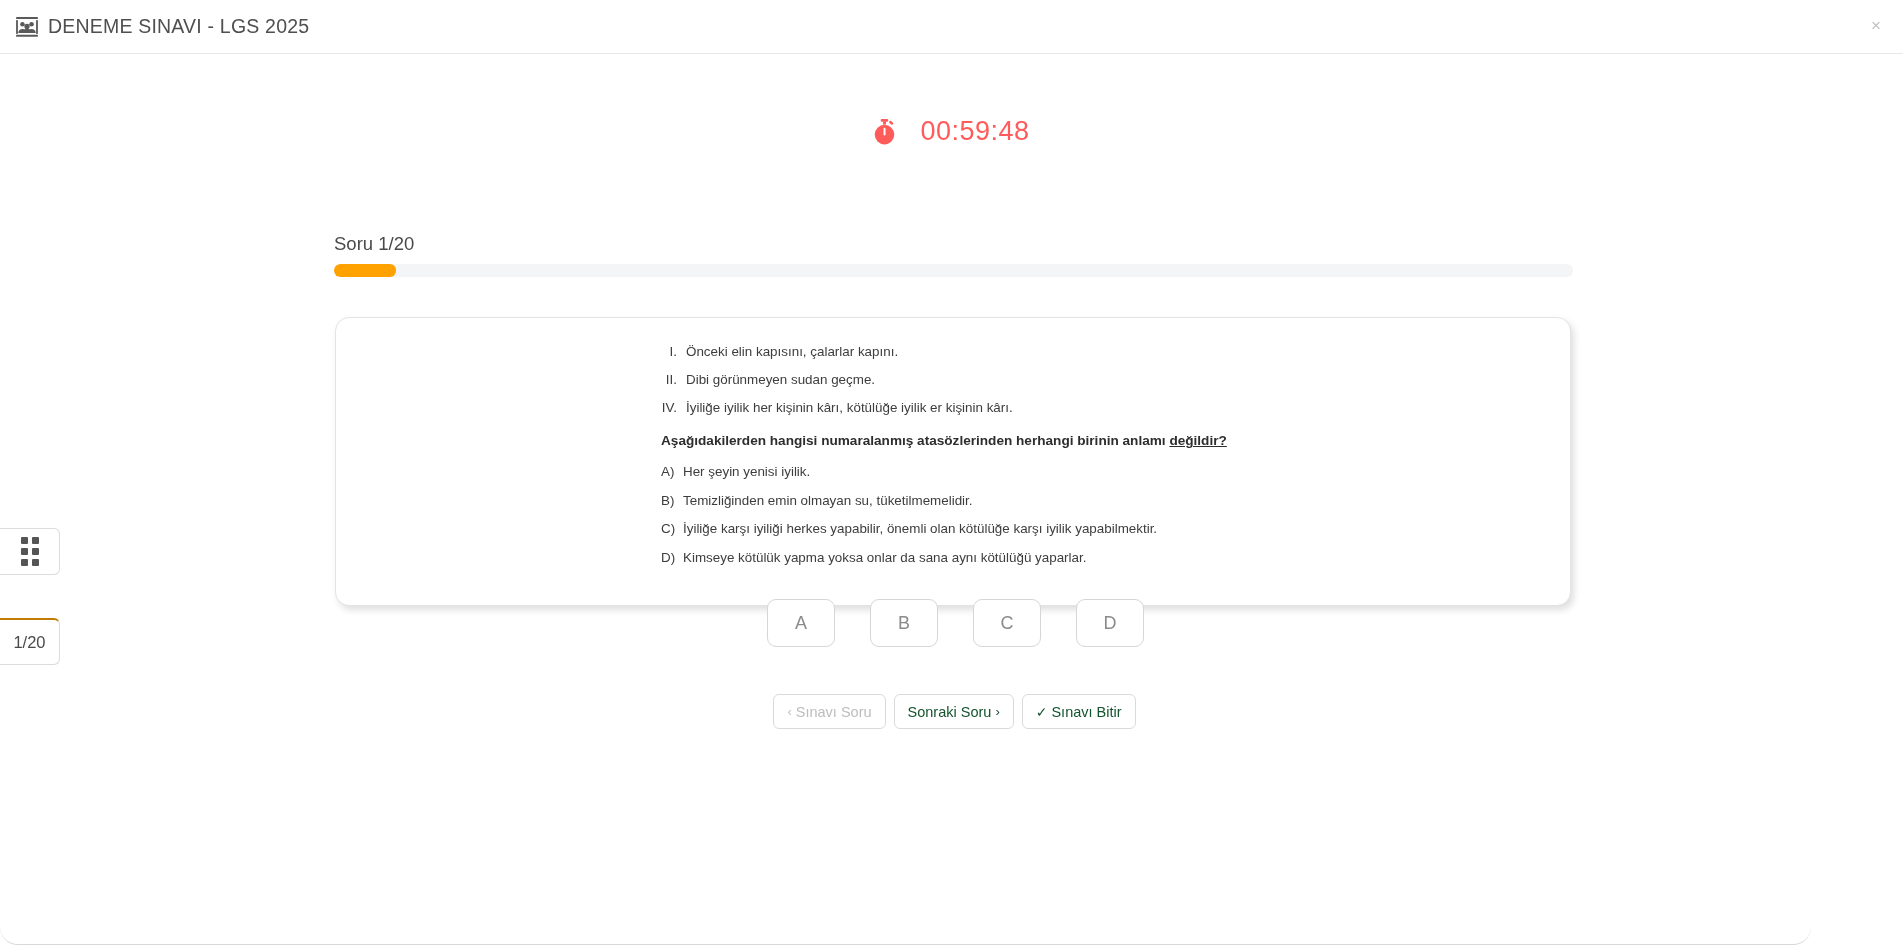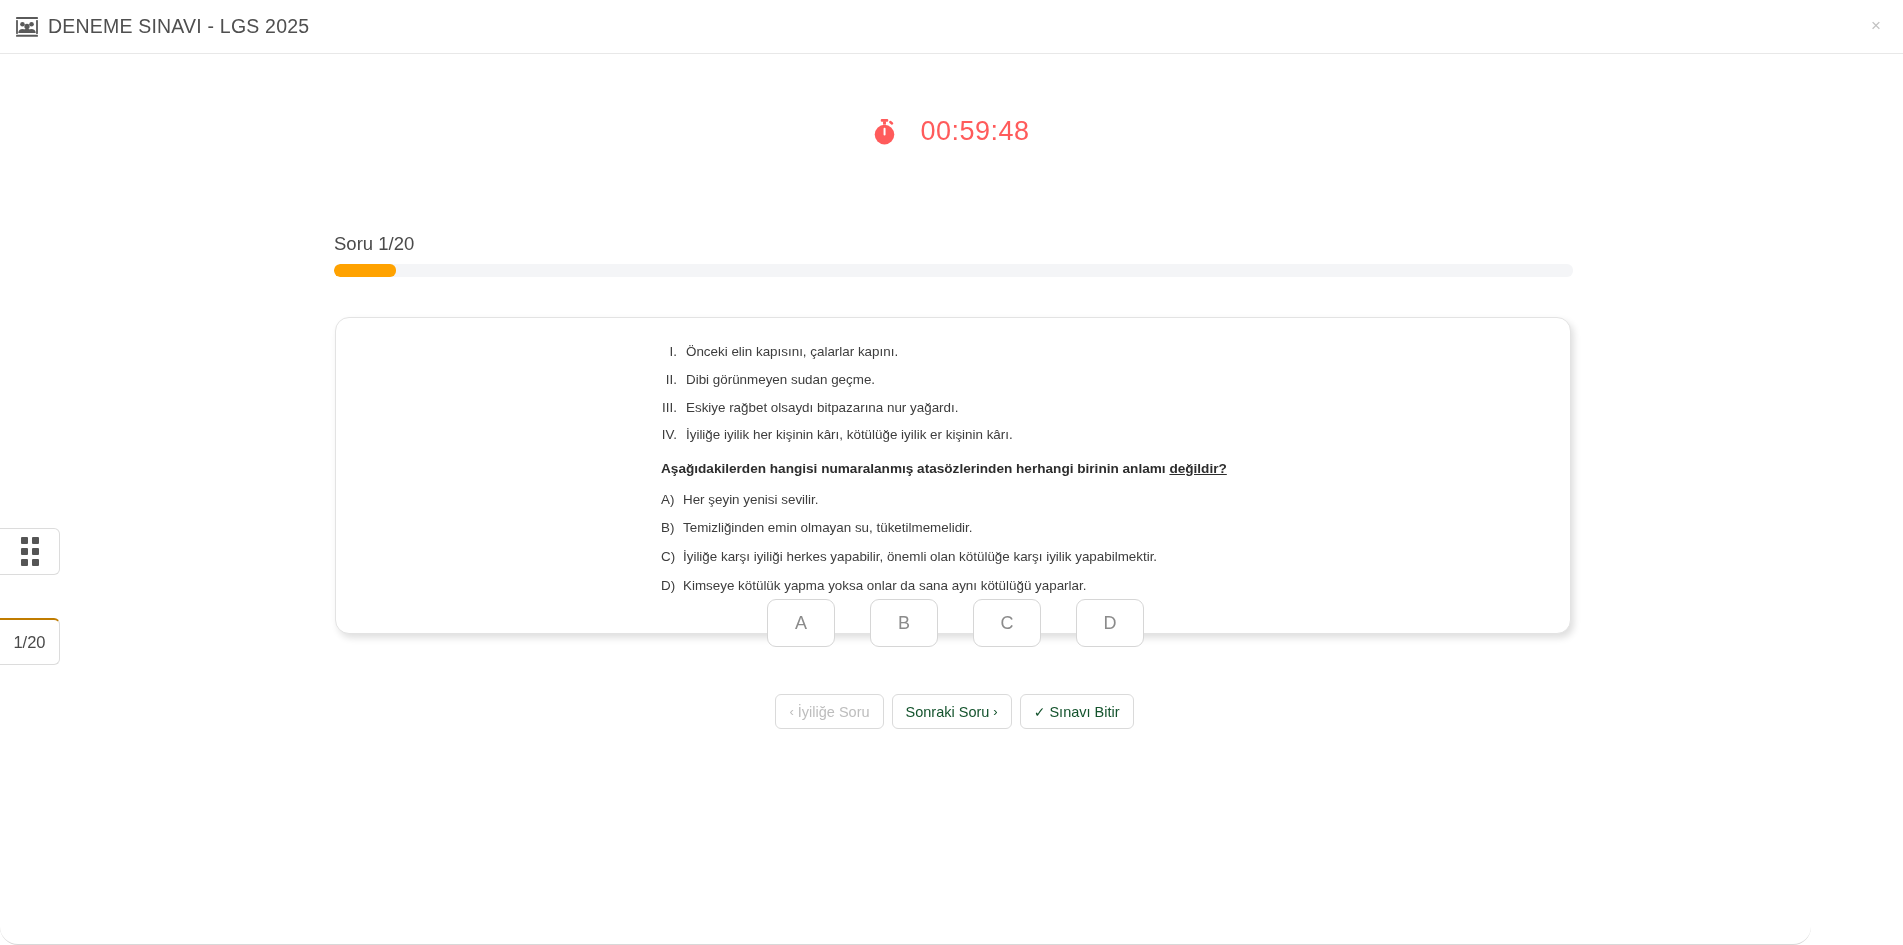--- a/index.html
+++ b/index.html
@@ -365,37 +365,33 @@
         <div class="prop-list">
           <div class="prop-row">
             <span class="prop-num">I.</span>
             <span>Önceki elin kapısını, çalarlar kapını.</span>
           </div>
           <div class="prop-row">
             <span class="prop-num">II.</span>
             <span>Dibi görünmeyen sudan geçme.</span>
           </div>
           <div class="prop-row">
-            <span class="prop-num">III.</span>
-            <span>Eskiye rağbet olsaydı bitpazarına nur yağardı.</span>
-          </div>
-          <div class="prop-row">
             <span class="prop-num">IV.</span>
             <span>İyiliğe iyilik her kişinin kârı, kötülüğe iyilik er kişinin kârı.</span>
           </div>
         </div>
 
         <div class="question-prompt">
           <span>Aşağıdakilerden hangisi numaralanmış atasözlerinden herhangi birinin anlamı </span><u>değildir?</u>
         </div>
 
         <div class="opt-list">
           <div class="opt-row">
             <span class="opt-key">A)</span>
-            <span>Her şeyin yenisi sevilir.</span>
+            <span>Her şeyin yenisi iyilik.</span>
           </div>
           <div class="opt-row">
             <span class="opt-key">B)</span>
             <span>Temizliğinden emin olmayan su, tüketilmemelidir.</span>
           </div>
           <div class="opt-row">
             <span class="opt-key">C)</span>
             <span>İyiliğe karşı iyiliği herkes yapabilir, önemli olan kötülüğe karşı iyilik yapabilmektir.</span>
           </div>
           <div class="opt-row">
@@ -410,21 +406,21 @@
     <div class="choice-row">
       <button class="choice-btn">A</button>
       <button class="choice-btn">B</button>
       <button class="choice-btn">C</button>
       <button class="choice-btn">D</button>
     </div>
 
     <div class="nav-row">
       <button class="nav-btn is-disabled">
         <span class="nav-glyph">‹</span>
-        <span>İyiliğe Soru</span>
+        <span>Sınavı Soru</span>
       </button>
       <button class="nav-btn">
         <span>Sonraki Soru</span>
         <span class="nav-glyph">›</span>
       </button>
       <button class="nav-btn">
         <span class="nav-glyph check">✓</span>
         <span>Sınavı Bitir</span>
       </button>
     </div>

